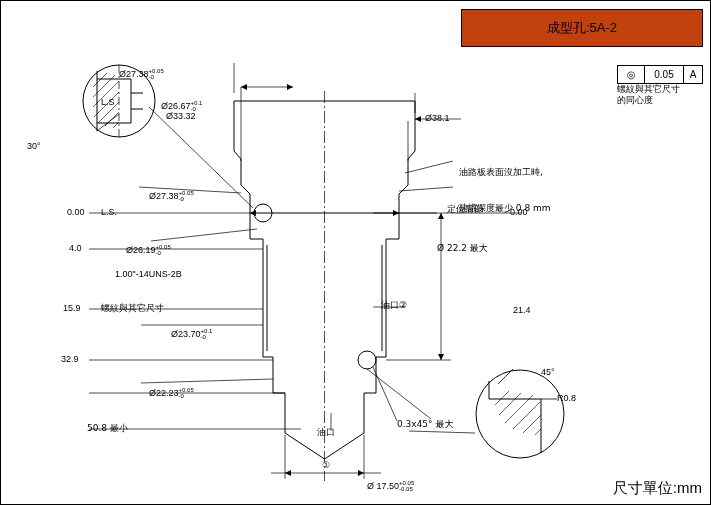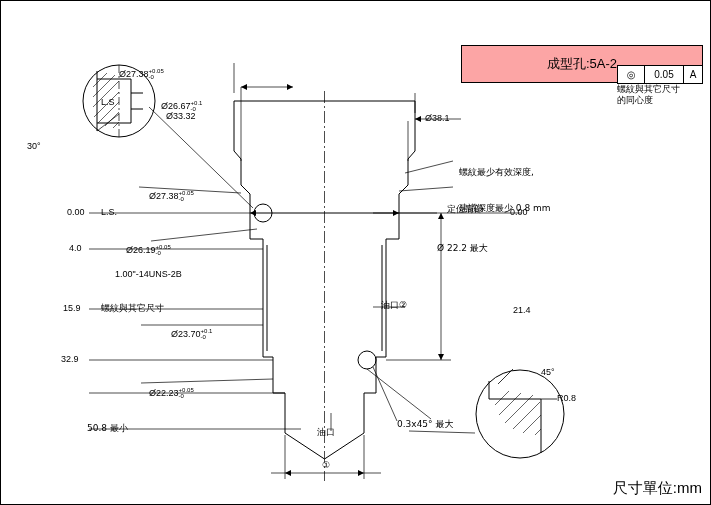--- a/index.html
+++ b/index.html
@@ -22,22 +22,21 @@
     font-size:9px;
     line-height:11px;
     white-space:pre;
     color:#000;
   }
   .txt.cjk{font-family:"DejaVu Sans","Liberation Sans",sans-serif;}
   .title-box{
     position:absolute;
     left:460px;top:8px;width:240px;height:36px;
     border:1px solid #000;
-    background:#fca5a5;
-    margin-top:36px;
+    background:#c2410c;
   }
   .title-box .t{
     position:absolute;left:0;top:9px;width:240px;
     text-align:center;font-size:13px;
   }
   .gdt-box{
     position:absolute;left:616px;top:64px;width:84px;height:17px;
     border:1px solid #000;background:#fff;
     display:flex;align-items:stretch;
   }
@@ -215,21 +214,21 @@
   <div class="abs txt" style="left:165px;top:110px;">Ø33.32</div>
   <div class="abs txt" style="left:26px;top:140px;">30°</div>
 
   <div class="abs txt" style="left:138px;top:178px;">
     <span>Ø27.38</span><span style="display:inline-block;vertical-align:-2px;font-size:6px;line-height:6px;"><span style="display:block">+0.05</span><span style="display:block">-0</span></span>
   </div>
 
   <div class="abs txt" style="left:424px;top:112px;">Ø38.1</div>
 
   <div class="abs txt cjk" style="left:458px;top:141px;line-height:12px;">
-    <div>螺紋最少有效深度,</div>
+    <div>油路板表面沒加工時,</div>
     <div>建議深度最少 0.8 mm</div>
   </div>
 
   <div class="abs txt" style="left:100px;top:206px;">L.S.</div>
   <div class="abs txt" style="left:66px;top:206px;">0.00</div>
   <div class="abs txt" style="left:509px;top:206px;">0.00</div>
   <div class="abs txt cjk" style="left:446px;top:203px;">定位肩部</div>
 
   <div class="abs txt" style="left:68px;top:242px;">4.0</div>
   <div class="abs txt" style="left:62px;top:302px;">15.9</div>
@@ -250,19 +249,22 @@
 
   <div class="abs txt cjk" style="left:436px;top:242px;">Ø 22.2 最大</div>
   <div class="abs txt cjk" style="left:380px;top:299px;">油口②</div>
   <div class="abs txt" style="left:512px;top:304px;">21.4</div>
 
   <div class="abs txt cjk" style="left:310px;top:404px;line-height:11px;text-align:center;width:30px;">
     <div>油口</div>
     <div>①</div>
   </div>
   <div class="abs txt cjk" style="left:396px;top:418px;">0.3x45° 最大</div>
+  <div class="abs txt" style="left:356px;top:468px;">
+    <span>Ø 17.50</span><span style="display:inline-block;vertical-align:-2px;font-size:6px;line-height:6px;"><span style="display:block">+0.05</span><span style="display:block">-0.05</span></span>
+  </div>
 
   <div class="abs txt" style="left:540px;top:366px;">45°</div>
   <div class="abs txt" style="left:556px;top:392px;">R0.8</div>
 
   <div class="unit cjk">尺寸單位:mm</div>
 
 </div>
 
 </body></html>

